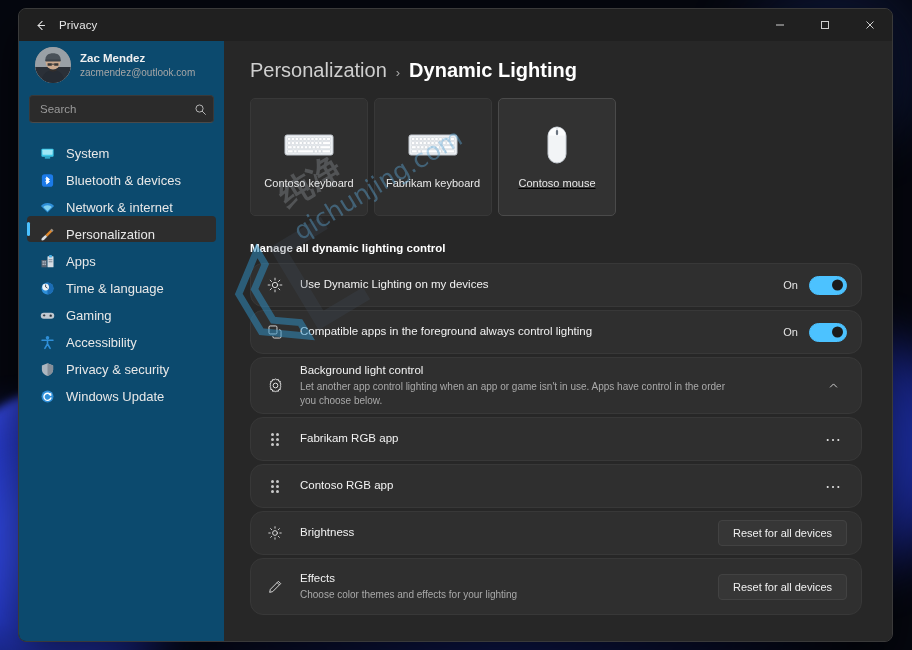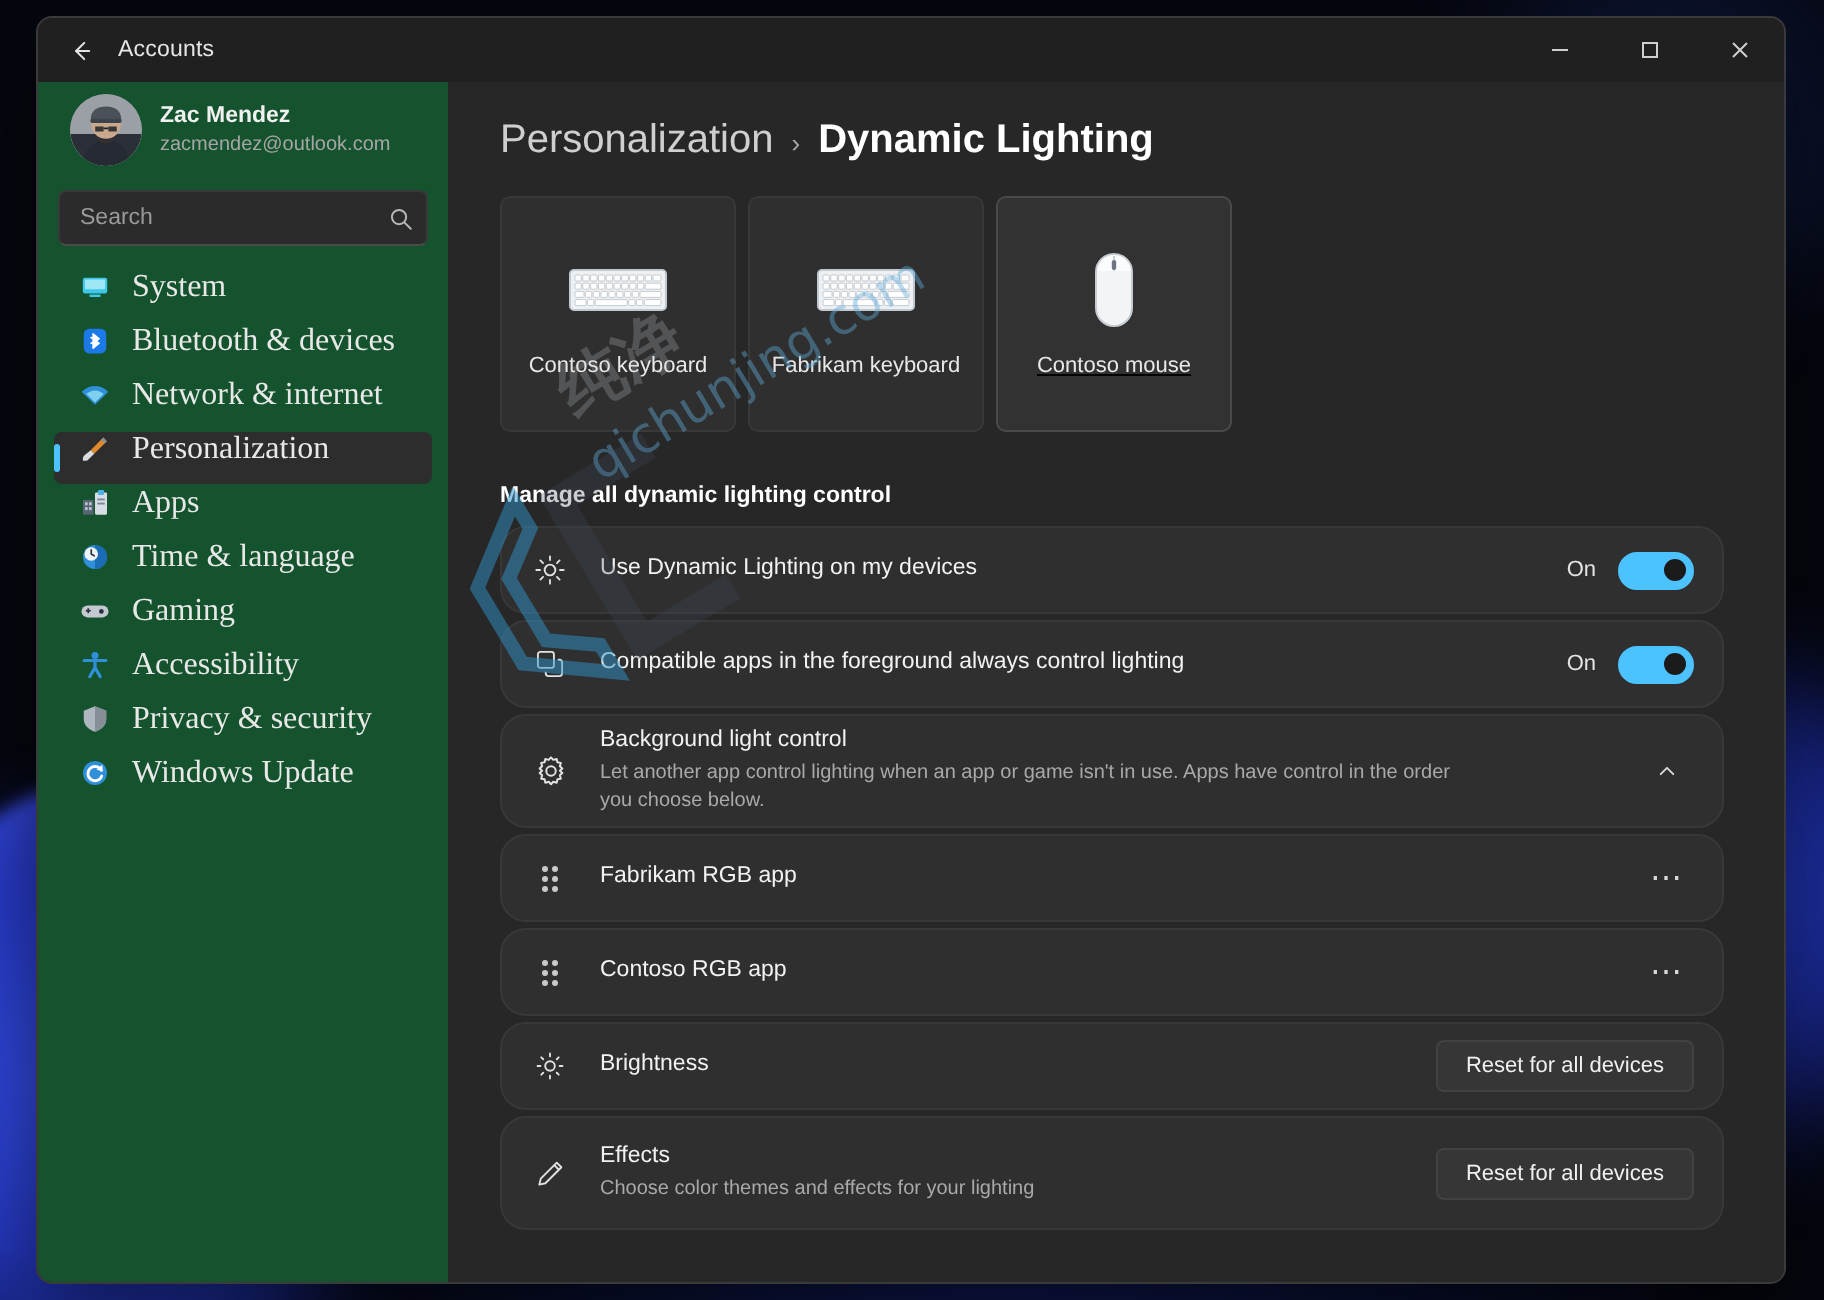--- a/index.html
+++ b/index.html
@@ -96,21 +96,21 @@
     display: flex; align-items: center; justify-content: center;
     color: #cfcfcf;
   }
 
   
   #body-split { flex: 1; display: flex; min-height: 0; }
 
   
   #sidebar {
     width: 205px; flex: 0 0 205px;
-    background: #14532d;
+    background: #0c4a6e;
     padding: 0 8px;
     display: flex; flex-direction: column;
   }
   #profile {
     display: flex; align-items: center;
     gap: 9px;
     padding: 6px 0 12px 8px;
   }
   #avatar {
     width: 36px; height: 36px; border-radius: 50%;
@@ -144,27 +144,26 @@
     color: #e0e0e0; font-size: 11.5px;
     font-family: "Liberation Sans", sans-serif;
   }
   #search-input::placeholder { color: #9a9a9a; }
   #search-icon { color: #b8b8b8; display: flex; }
 
   #nav { display: flex; flex-direction: column; gap: 1px; }
   .nav-item {
     position: relative;
     height: 26px;
-    display: flex; align-items: flex-start;
+    display: flex; align-items: flex-end;
     gap: 11px;
     padding-left: 12px;
     border-radius: 4px;
     color: #e8e8e8;
-    font-size: 16px;
-    font-family: Liberation Serif, serif;
+    font-size: 13px;
   }
   .nav-item.active { background: #2d2d2d; }
   .nav-item.active::before {
     content: "";
     position: absolute; left: 0; top: 50%;
     transform: translateY(-50%);
     width: 3px; height: 14px;
     background: #4cc2ff; border-radius: 2px;
   }
   .nav-icon {
@@ -339,21 +338,21 @@
 
   <div id="settings-window">
 
     <div id="titlebar">
       <div id="back-btn">
         <svg width="13" height="13" viewBox="0 0 16 16" fill="none" stroke="currentColor" stroke-width="1.3">
           <path d="M10 3 L5 8 L10 13" stroke-linecap="round" stroke-linejoin="round"></path>
           <path d="M5 8 H13" stroke-linecap="round"></path>
         </svg>
       </div>
-      <div id="titlebar-title">Accounts</div>
+      <div id="titlebar-title">Privacy</div>
       <div id="win-controls">
         <div class="win-btn">
           <svg width="10" height="10" viewBox="0 0 10 10">
               <path d="M1 5 H9" stroke="currentColor" stroke-width="1"></path>
             </svg>
         </div>
         <div class="win-btn">
           <svg width="10" height="10" viewBox="0 0 10 10">
               <rect x="1.5" y="1.5" width="7" height="7" fill="none" stroke="currentColor" stroke-width="1"></rect>
             </svg>

